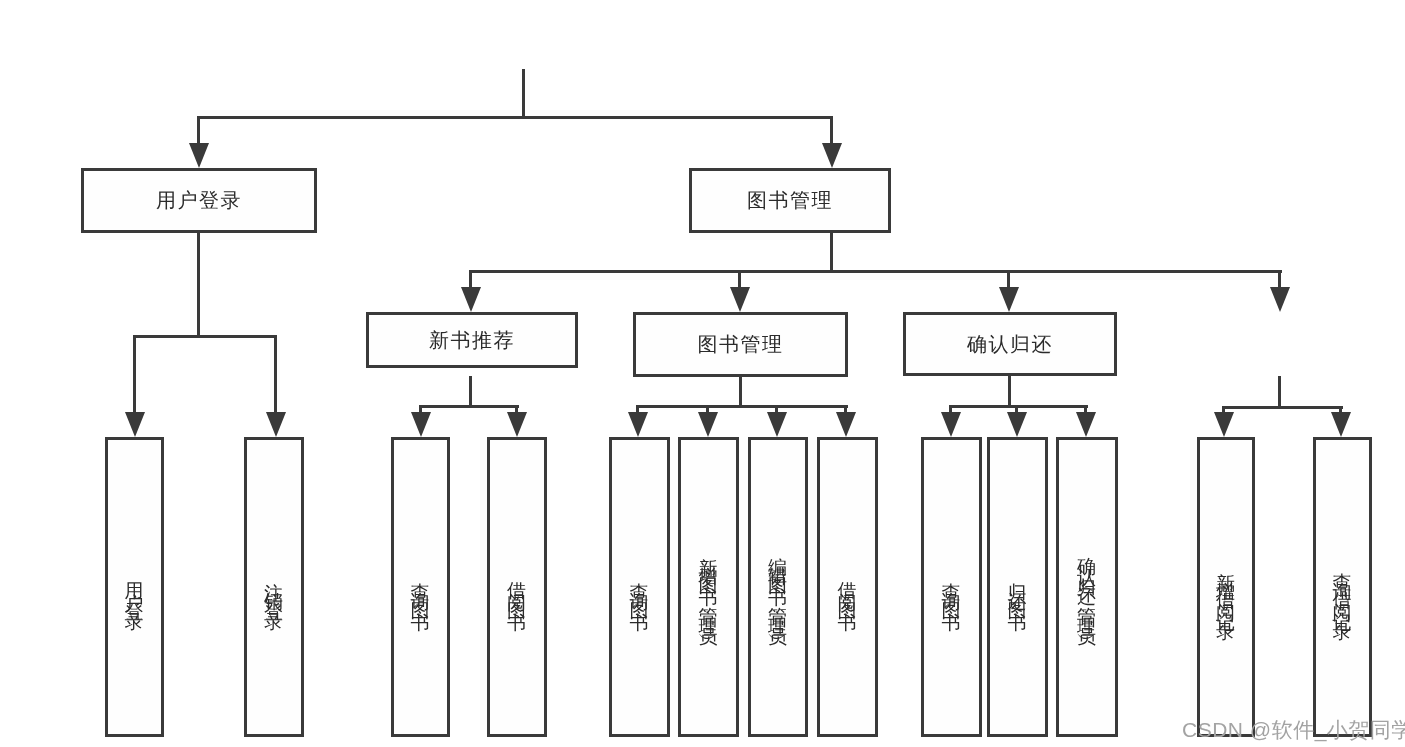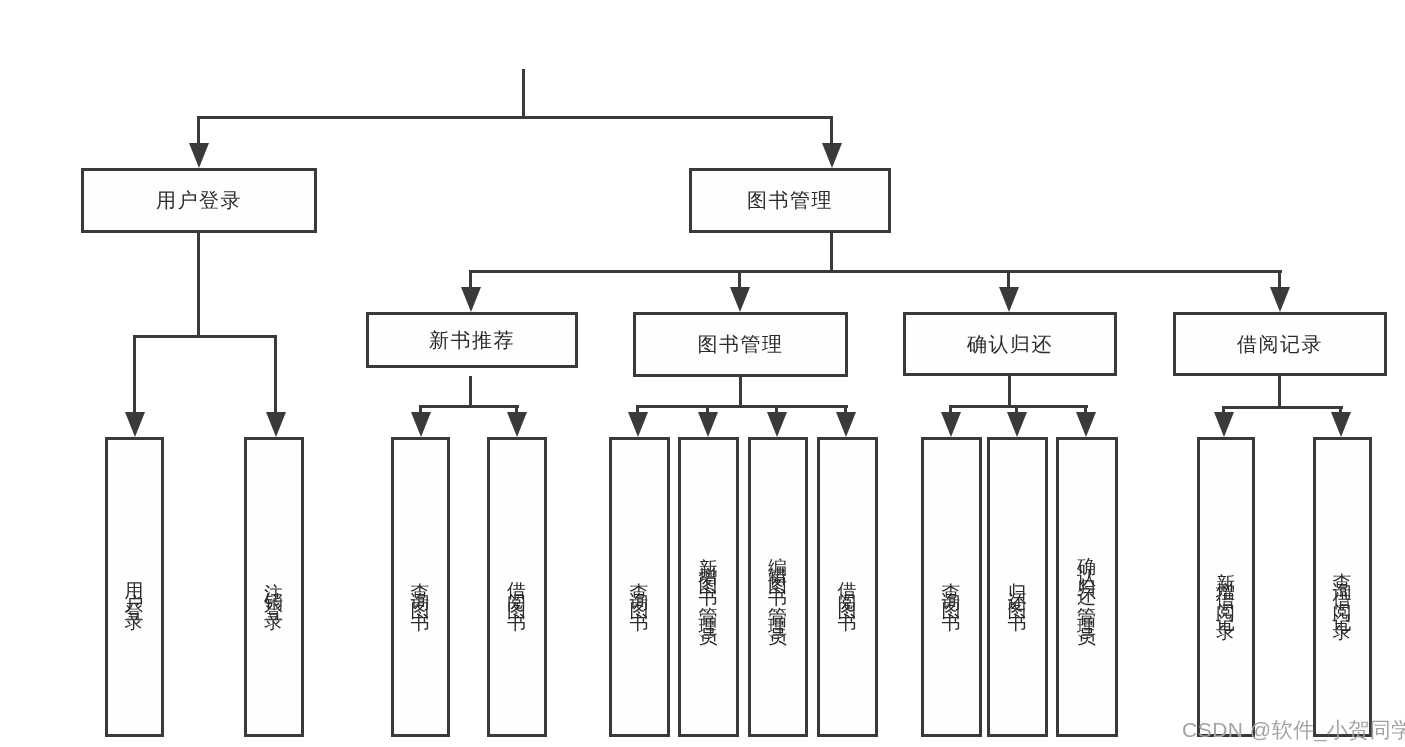--- a/index.html
+++ b/index.html
@@ -136,23 +136,20 @@
 
   <div class="box" style="left:366px; top:312px; width:212px; height:56px;">
     <span class="hlabel">新书推荐</span>
   </div>
   <div class="box" style="left:633px; top:312px; width:215px; height:65px;">
     <span class="hlabel">图书管理</span>
   </div>
   <div class="box" style="left:903px; top:312px; width:214px; height:64px;">
     <span class="hlabel">确认归还</span>
   </div>
-  <div class="box" style="left:1173px; top:312px; width:214px; height:64px;">
-    <span class="hlabel">借阅记录</span>
-  </div>
 
   <div class="box" style="left:105px; top:437px; width:59px; height:300px;">
     <span class="vlabel">用户登录</span>
   </div>
   <div class="box" style="left:244px; top:437px; width:60px; height:300px;">
     <span class="vlabel">注销登录</span>
   </div>
 
   <div class="box" style="left:391px; top:437px; width:59px; height:300px;">
     <span class="vlabel">查询图书</span>

